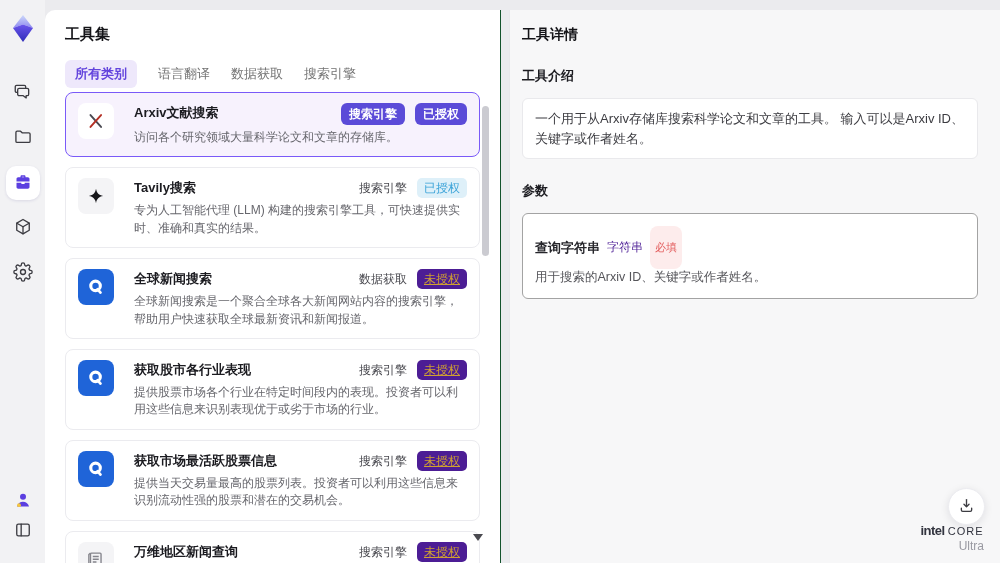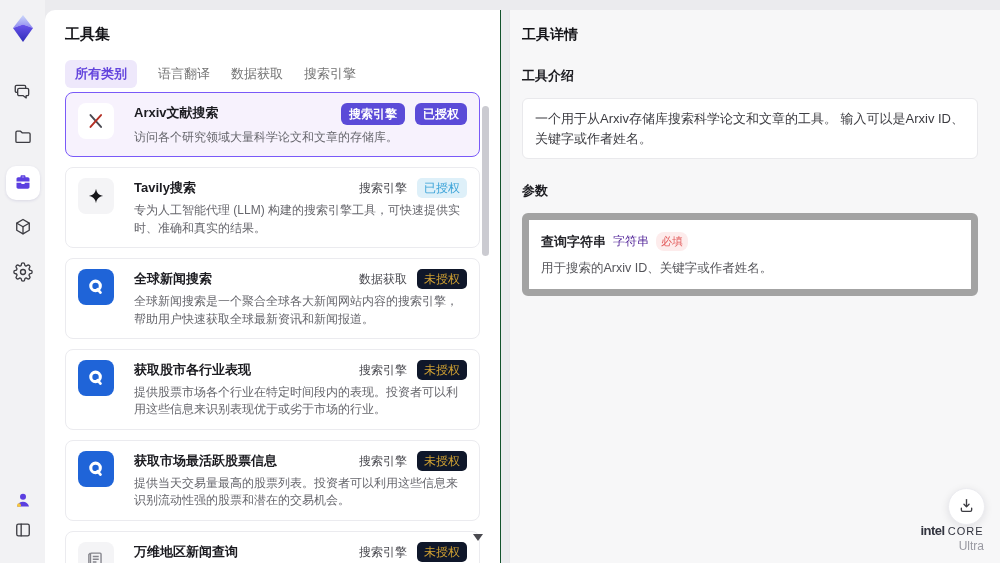--- a/index.html
+++ b/index.html
@@ -39,44 +39,44 @@
   .tool-icon.q-icon { background:#1f64d8; }
   .tool-icon svg { width:22px; height:22px; }
   .tool-main { flex:1; min-width:0; }
   .tool-head { display:flex; align-items:flex-start; justify-content:space-between; gap:8px; }
   .tool-name { font-size:13px; font-weight:bold; color:#1b1b20; padding-top:1px; }
   .tool-badges { display:flex; gap:10px; align-items:center; flex:none; }
   .badge { font-size:12px; line-height:1; white-space:nowrap; }
   .badge.cat { color:#4a4a50; }
   .badge.status { border-radius:5px; padding:4px 7px; }
   .badge.status.auth { background:#def0f9; color:#3ba3d8; }
-  .badge.status.unauth { background:#0f172a; color:#cfa032; }
+  .badge.status.unauth { background:#4c1d95; color:#cfa032;text-decoration:underline; }
   .tool-card.selected .badge { background:#5b4bd8; color:#fff; border-radius:6px; padding:5px 8px; font-weight:bold; }
   .tool-desc { margin-top:4px; font-size:12px; line-height:1.45; color:#67676d; }
 
   .list-scrollbar { position:absolute; right:11px; top:92px; bottom:30px; width:7px; border-radius:4px; }
   .list-scrollbar .thumb { width:7px; height:150px; margin-top:4px; background:#cbcbd1; border-radius:4px; }
   .scroll-down-arrow { position:absolute; right:17px; bottom:22px; width:0; height:0;
                        border-left:5px solid transparent; border-right:5px solid transparent;
                        border-top:7px solid #4a4a50; cursor:pointer; }
 
   
   .details-panel { position:absolute; left:509px; top:10px; right:0; bottom:0; background:#f7f7f8;
                    border-left:1px solid #e8e8eb; padding:16px 22px 0 12px; }
   .details-title { font-size:14px; font-weight:bold; color:#141418; }
   .section-heading { margin-top:23px; font-size:13px; font-weight:bold; color:#1b1b20; }
   .info-box { margin-top:13px; background:#ffffff; border:1px solid #e9e9ec; border-radius:6px;
               padding:10px 12px; font-size:13px; color:#3c3c41; line-height:1.5; }
-  .param-box { margin-top:13px; background:#ffffff; border:7px solid #a3a3a3; border-radius:6px;
+  .param-box { margin-top:13px; background:#ffffff; border:1px solid #a3a3a3; border-radius:6px;
                padding:12px; }
   .param-head { display:flex; align-items:center; gap:7px; }
   .param-name { font-size:13px; font-weight:bold; color:#26262b; }
   .param-type { font-size:12px; color:#4c1d95; }
-  .param-required { font-size:11px; color:#e35d5d; background:#fdecec; padding:2px 5px; border-radius:8px; }
-  .param-desc { margin-top:9px; font-size:12.5px; color:#55555a; }
+  .param-required { font-size:11px; color:#e35d5d; background:#fdecec; padding:14px 5px; border-radius:8px; }
+  .param-desc { margin-top:0; font-size:12.5px; color:#55555a; }
 
   
   .fab { position:absolute; right:15px; bottom:38px; width:37px; height:37px; border-radius:50%;
          background:#ffffff; border:1px solid #ececf0; box-shadow:0 2px 8px rgba(20,20,40,.10);
          display:flex; align-items:center; justify-content:center; cursor:pointer; }
   .fab svg { width:19px; height:19px; stroke:#3c3c42; fill:none; stroke-width:1.7;
              stroke-linecap:round; stroke-linejoin:round; }
   .intel-brand { position:absolute; right:10px; bottom:11px; width:76px; text-align:center;
                  color:#32343f; line-height:1;margin-left:16px; }
   .intel-brand .intel { font-size:13px; font-weight:bold; letter-spacing:-0.5px; }

